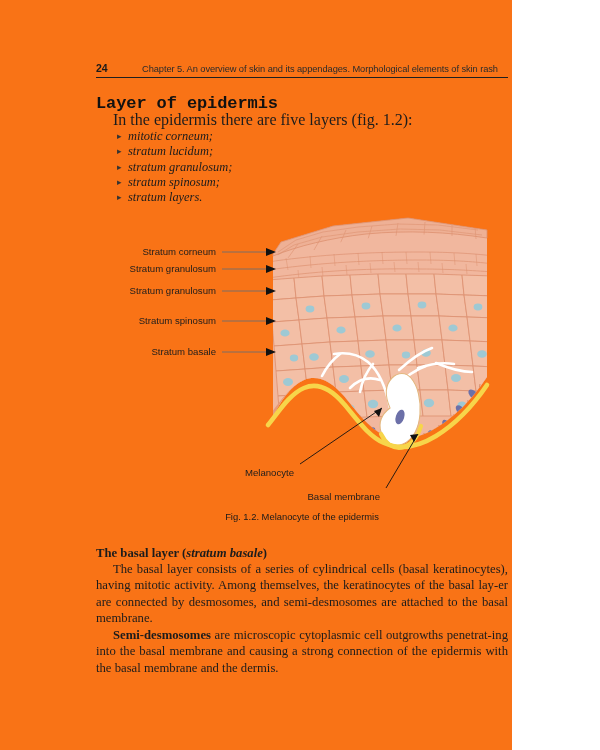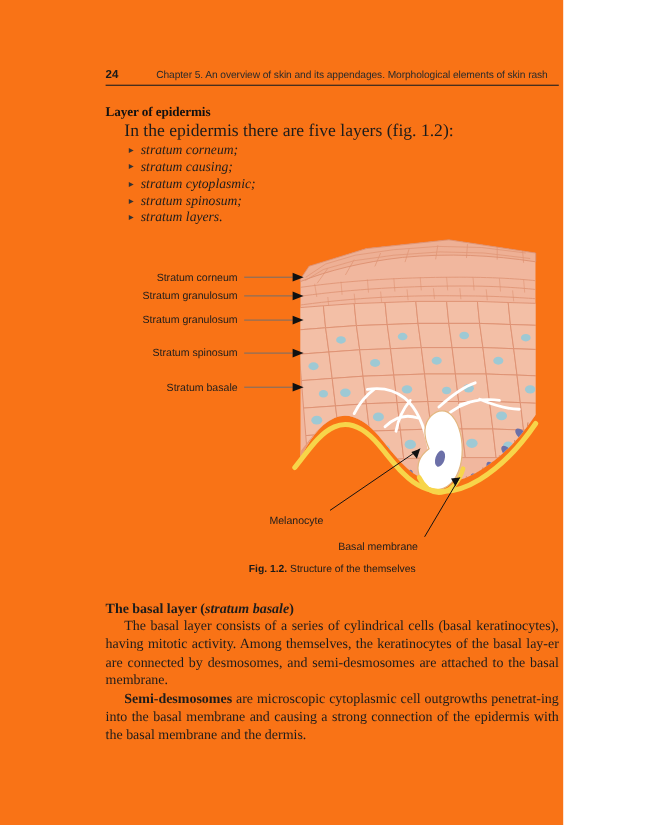--- a/index.html
+++ b/index.html
@@ -54,22 +54,22 @@
     width: 412px;
     height: 1px;
     background: #1f1f1f;
   }
 
   
   .section-heading {
     position: absolute;
     left: 96px;
     top: 94px;
-    font-family: Liberation Serif, serif;
-    font-size: 12px;
+    font-family: Liberation Mono, monospace;
+    font-size: 17px;
     font-weight: bold;
     color: #111111;
     letter-spacing: -0.1px;
   }
 
   
   .intro-line {
     position: absolute;
     left: 96px;
     top: 112px;
@@ -123,21 +123,21 @@
     position: absolute;
     left: 96px;
     top: 511px;
     width: 412px;
     text-align: center;
     font-family: "Liberation Sans", sans-serif;
     font-size: 9.4px;
     color: #1a1a1a;
   }
   .fig-caption .fig-label {
-    font-weight: bold;
+    font-weight: normal;
   }
 
   
   .body-heading {
     position: absolute;
     left: 96px;
     top: 546px;
     width: 412px;
     font-size: 12.7px;
     font-weight: bold;
@@ -177,23 +177,23 @@
     <span class="page-number">24</span>
     <span class="running-head">Chapter 5. An overview of skin and its appendages. Morphological elements of skin rash</span>
   </div>
   <div class="header-rule"></div>
 
   <div class="section-heading">Layer of epidermis</div>
 
   <div class="intro-line">In the epidermis there are five layers (fig. 1.2):</div>
 
   <ul class="layer-list">
-    <li><span class="bullet-arrow">▸</span><span>stratum corneum;</span></li>
-    <li><span class="bullet-arrow">▸</span><span>stratum causing;</span></li>
-    <li><span class="bullet-arrow">▸</span><span>stratum cytoplasmic;</span></li>
+    <li><span class="bullet-arrow">▸</span><span>mitotic corneum;</span></li>
+    <li><span class="bullet-arrow">▸</span><span>stratum lucidum;</span></li>
+    <li><span class="bullet-arrow">▸</span><span>stratum granulosum;</span></li>
     <li><span class="bullet-arrow">▸</span><span>stratum spinosum;</span></li>
     <li><span class="bullet-arrow">▸</span><span>stratum layers.</span></li>
   </ul>
 
   <div class="figure">
     <svg width="378" height="300" viewBox="0 0 378 300" xmlns="http://www.w3.org/2000/svg">
       <defs>
         <clipPath id="blockClip">
           <path d="M155,42 L163,30 L215,14 L290,6 L369,18 L369,165
                    C352,190 336,205 318,216
@@ -435,21 +435,21 @@
         <polygon points="264,196 256,199 261,205"></polygon>
         <polygon points="300,222 292,223 296,230"></polygon>
       </g>
 
       <text class="dlabel" x="176" y="264" text-anchor="end">Melanocyte</text>
       <text class="dlabel" x="262" y="288" text-anchor="end">Basal membrane</text>
     </svg>
   </div>
 
   <div class="fig-caption">
-    <span class="fig-label">Fig. 1.2.</span><span> Structure of the themselves</span>
+    <span class="fig-label">Fig. 1.2.</span><span> Melanocyte of the epidermis</span>
   </div>
 
   <div class="body-heading">
     <span>The basal layer (</span><span class="ital">stratum basale</span><span>)</span>
   </div>
 
   <div class="para p2">
     <span class="bold">Semi-desmosomes</span><span> are microscopic cytoplasmic cell outgrowths penetrat-ing into the basal membrane and causing a strong connection of the epidermis with the basal membrane and the dermis.</span>
   </div>
 

